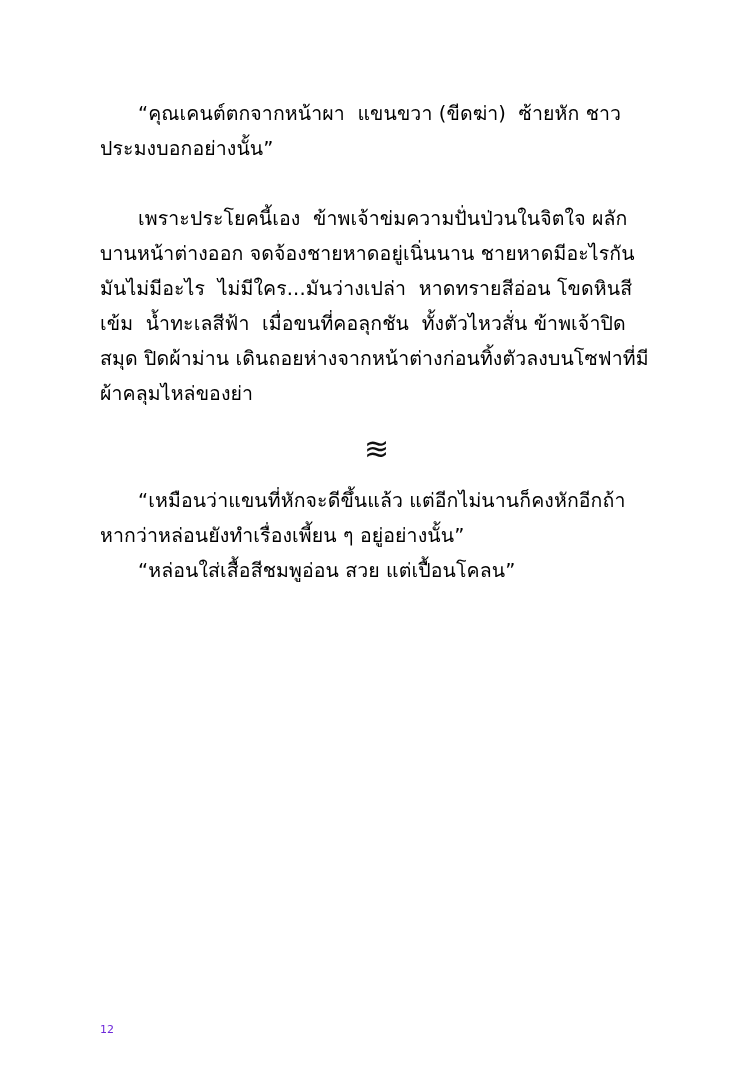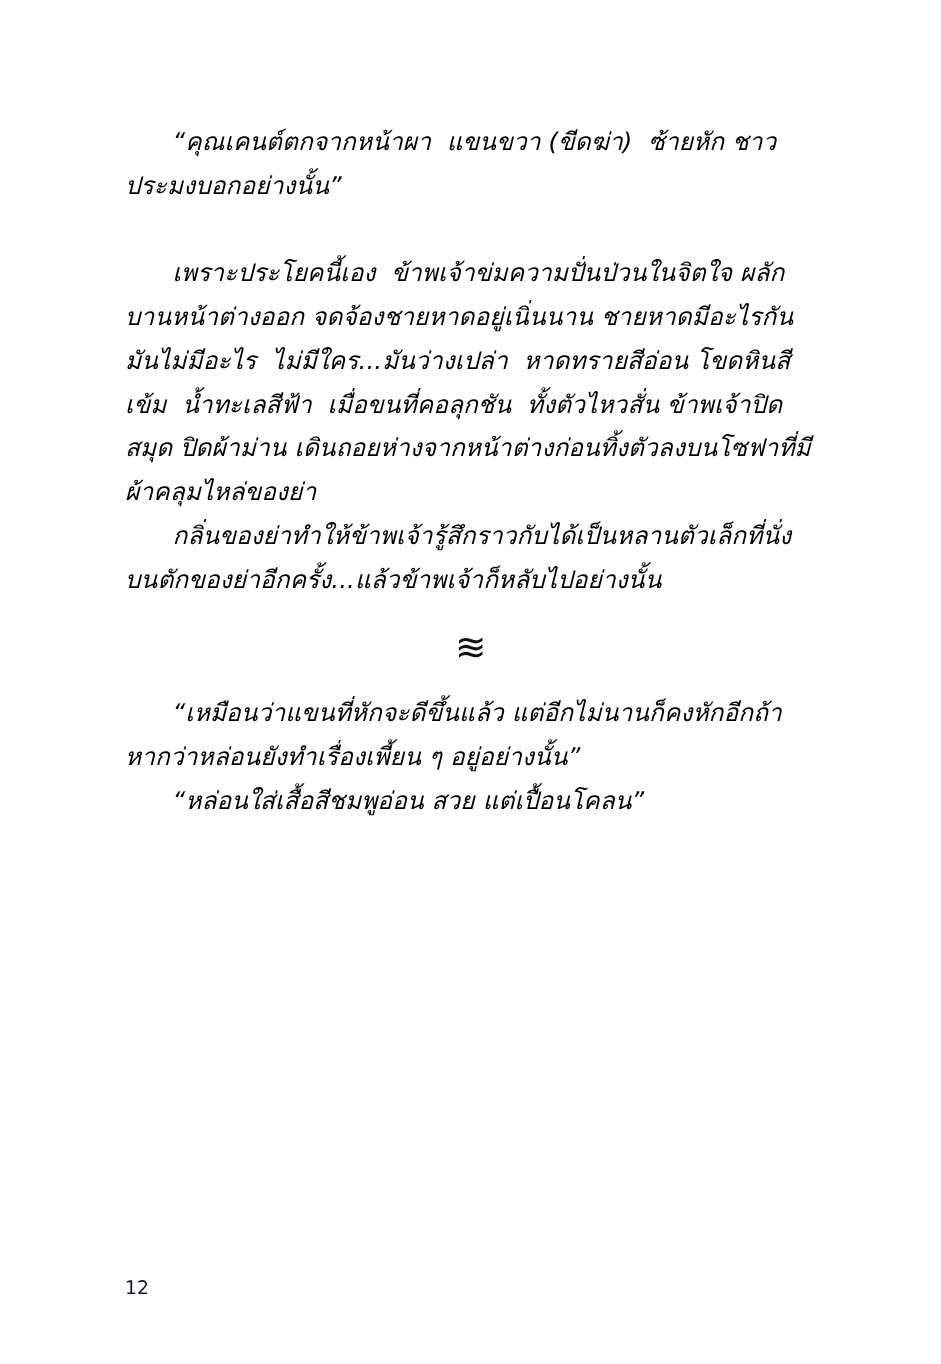--- a/index.html
+++ b/index.html
@@ -22,21 +22,20 @@
     width: 753px;
     height: 1091px;
     box-sizing: border-box;
     padding: 96px 100px 40px 100px;
   }
   .text-body {
     font-size: 19.5px;
     line-height: 35px;
     text-align: left;
     letter-spacing: 0.1px;
-    font-style: italic;
   }
   .para {
     margin: 0;
     text-indent: 38px;
     white-space: pre-wrap;
   }
   .gap-large {
     height: 35px;
   }
   .gap-medium {
@@ -47,40 +46,39 @@
     font-size: 30px;
     line-height: 40px;
     margin: 18px 0 14px 0;
     color: #111;
     letter-spacing: 0px;
   }
   .page-number {
     position: absolute;
     left: 100px;
     bottom: 52px;
-    font-size: 15px;
+    font-size: 11px;
     line-height: 18px;
-    color: #0f172a;
+    color: #6d28d9;
     font-family: "DejaVu Sans", sans-serif;
   }
 </style>
 </head>
 <body>
 
 <div class="page">
 
   <div class="text-body">
 
     <p class="para">“คุณเคนต์ตกจากหน้าผา  แขนขวา (ขีดฆ่า)  ซ้ายหัก ชาวประมงบอกอย่างนั้น”</p>
 
     <div class="gap-large"></div>
 
     <p class="para">เพราะประโยคนี้เอง  ข้าพเจ้าข่มความปั่นป่วนในจิตใจ ผลักบานหน้าต่างออก จดจ้องชายหาดอยู่เนิ่นนาน ชายหาดมีอะไรกัน  มันไม่มีอะไร  ไม่มีใคร...มันว่างเปล่า  หาดทรายสีอ่อน โขดหินสีเข้ม  น้ำทะเลสีฟ้า  เมื่อขนที่คอลุกชัน  ทั้งตัวไหวสั่น ข้าพเจ้าปิดสมุด ปิดผ้าม่าน เดินถอยห่างจากหน้าต่างก่อนทิ้งตัวลงบนโซฟาที่มีผ้าคลุมไหล่ของย่า</p>
 
-    <p class="para">กลิ่นของย่าทำให้ข้าพเจ้ารู้สึกราวกับได้เป็นหลานตัวเล็กที่นั่งบนตักของย่าอีกครั้ง...แล้วข้าพเจ้าก็หลับไปอย่างนั้น</p>
 
     <div class="ornament">≋</div>
 
 
     <p class="para">“เหมือนว่าแขนที่หักจะดีขึ้นแล้ว แต่อีกไม่นานก็คงหักอีกถ้าหากว่าหล่อนยังทำเรื่องเพี้ยน ๆ อยู่อย่างนั้น”</p>
 
     <p class="para">“หล่อนใส่เสื้อสีชมพูอ่อน สวย แต่เปื้อนโคลน”</p>
 
     <div class="gap-medium"></div>
 

